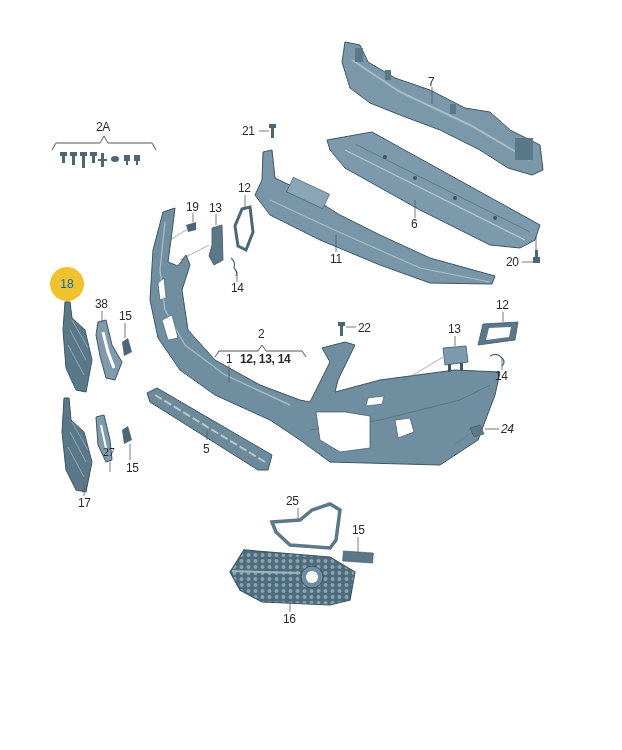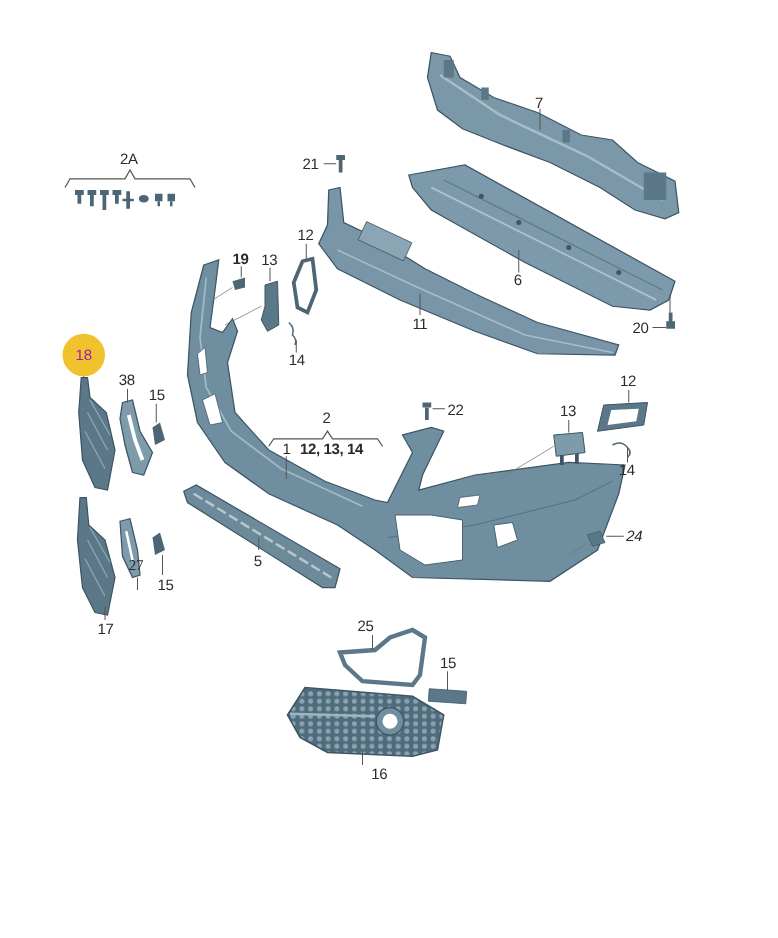--- a/index.html
+++ b/index.html
@@ -3,21 +3,21 @@
 <meta charset="utf-8">
 <style>
   html, body { margin: 0; padding: 0; background: #ffffff; }
   body { width: 622px; height: 750px; position: relative; overflow: hidden;
          font-family: "Liberation Sans", sans-serif; }
   #diagram { position: absolute; left: 0; top: 0; width: 622px; height: 750px; }
   .lbl { position: absolute; font-family: "Liberation Sans", sans-serif; font-size: 12px;
          color: #2a2a2a; line-height: 12px; white-space: nowrap; letter-spacing: -0.3px; }
   .hl { position: absolute; left: 50px; top: 267px; width: 34px; height: 34px;
         border-radius: 50%; background: #f0c22e; display: flex; align-items: center;
-        justify-content: center; font-size: 12px; color: #a21caf; }
+        justify-content: center; font-size: 12px; color: #0369a1; }
   .part { cursor: pointer; }
 </style>
 </head>
 <body>
 
 <svg id="diagram" viewBox="0 0 622 750" xmlns="http://www.w3.org/2000/svg">
 
   <g class="part">
     <path d="M345,42 L360,45 L368,62 L395,78 L430,90 L465,108 L490,112 L510,130 L540,145 L543,170 L532,175 L508,168 L480,150 L440,130 L400,115 L370,103 L350,88 L342,62 Z" fill="#7b98a9" stroke="#3d5564" stroke-width="1"></path>
     <path d="M352,60 L400,92 L470,125 L530,160" stroke="#a9bdc8" stroke-width="2" fill="none"></path>
@@ -209,21 +209,21 @@
     <path d="M232,571 L300,573" stroke="#9fb6c2" stroke-width="2" fill="none"></path>
   </g>
   <line x1="290" y1="600" x2="290" y2="612" stroke="#555" stroke-width="0.8"></line>
 </svg>
 
 <div class="lbl" style="left:96px;top:121px;">2A</div>
 <div class="lbl" style="left:428px;top:76px;">7</div>
 <div class="lbl" style="left:242px;top:125px;">21</div>
 <div class="lbl" style="left:411px;top:218px;">6</div>
 <div class="lbl" style="left:238px;top:182px;">12</div>
-<div class="lbl" style="left:186px;top:201px;font-weight:bold;">19</div>
+<div class="lbl" style="left:186px;top:201px;">19</div>
 <div class="lbl" style="left:209px;top:202px;">13</div>
 <div class="lbl" style="left:231px;top:282px;">14</div>
 <div class="lbl" style="left:330px;top:253px;text-align:right;">11</div>
 <div class="lbl" style="left:506px;top:256px;">20</div>
 <div class="hl">
     <span>18</span>
   </div>
 <div class="lbl" style="left:95px;top:298px;">38</div>
 <div class="lbl" style="left:119px;top:310px;">15</div>
 <div class="lbl" style="left:258px;top:328px;">2</div>
@@ -233,13 +233,13 @@
 <div class="lbl" style="left:448px;top:323px;">13</div>
 <div class="lbl" style="left:496px;top:299px;">12</div>
 <div class="lbl" style="left:495px;top:370px;">14</div>
 <div class="lbl" style="left:501px;top:423px;font-style:italic;">24</div>
 <div class="lbl" style="left:203px;top:443px;">5</div>
 <div class="lbl" style="left:126px;top:462px;">15</div>
 <div class="lbl" style="left:103px;top:446px;font-family:Liberation Serif, serif;">27</div>
 <div class="lbl" style="left:78px;top:497px;">17</div>
 <div class="lbl" style="left:286px;top:495px;">25</div>
 <div class="lbl" style="left:352px;top:524px;">15</div>
-<div class="lbl" style="left:283px;top:613px;margin-left:14px;">16</div>
+<div class="lbl" style="left:283px;top:613px;">16</div>
 
 </body></html>

